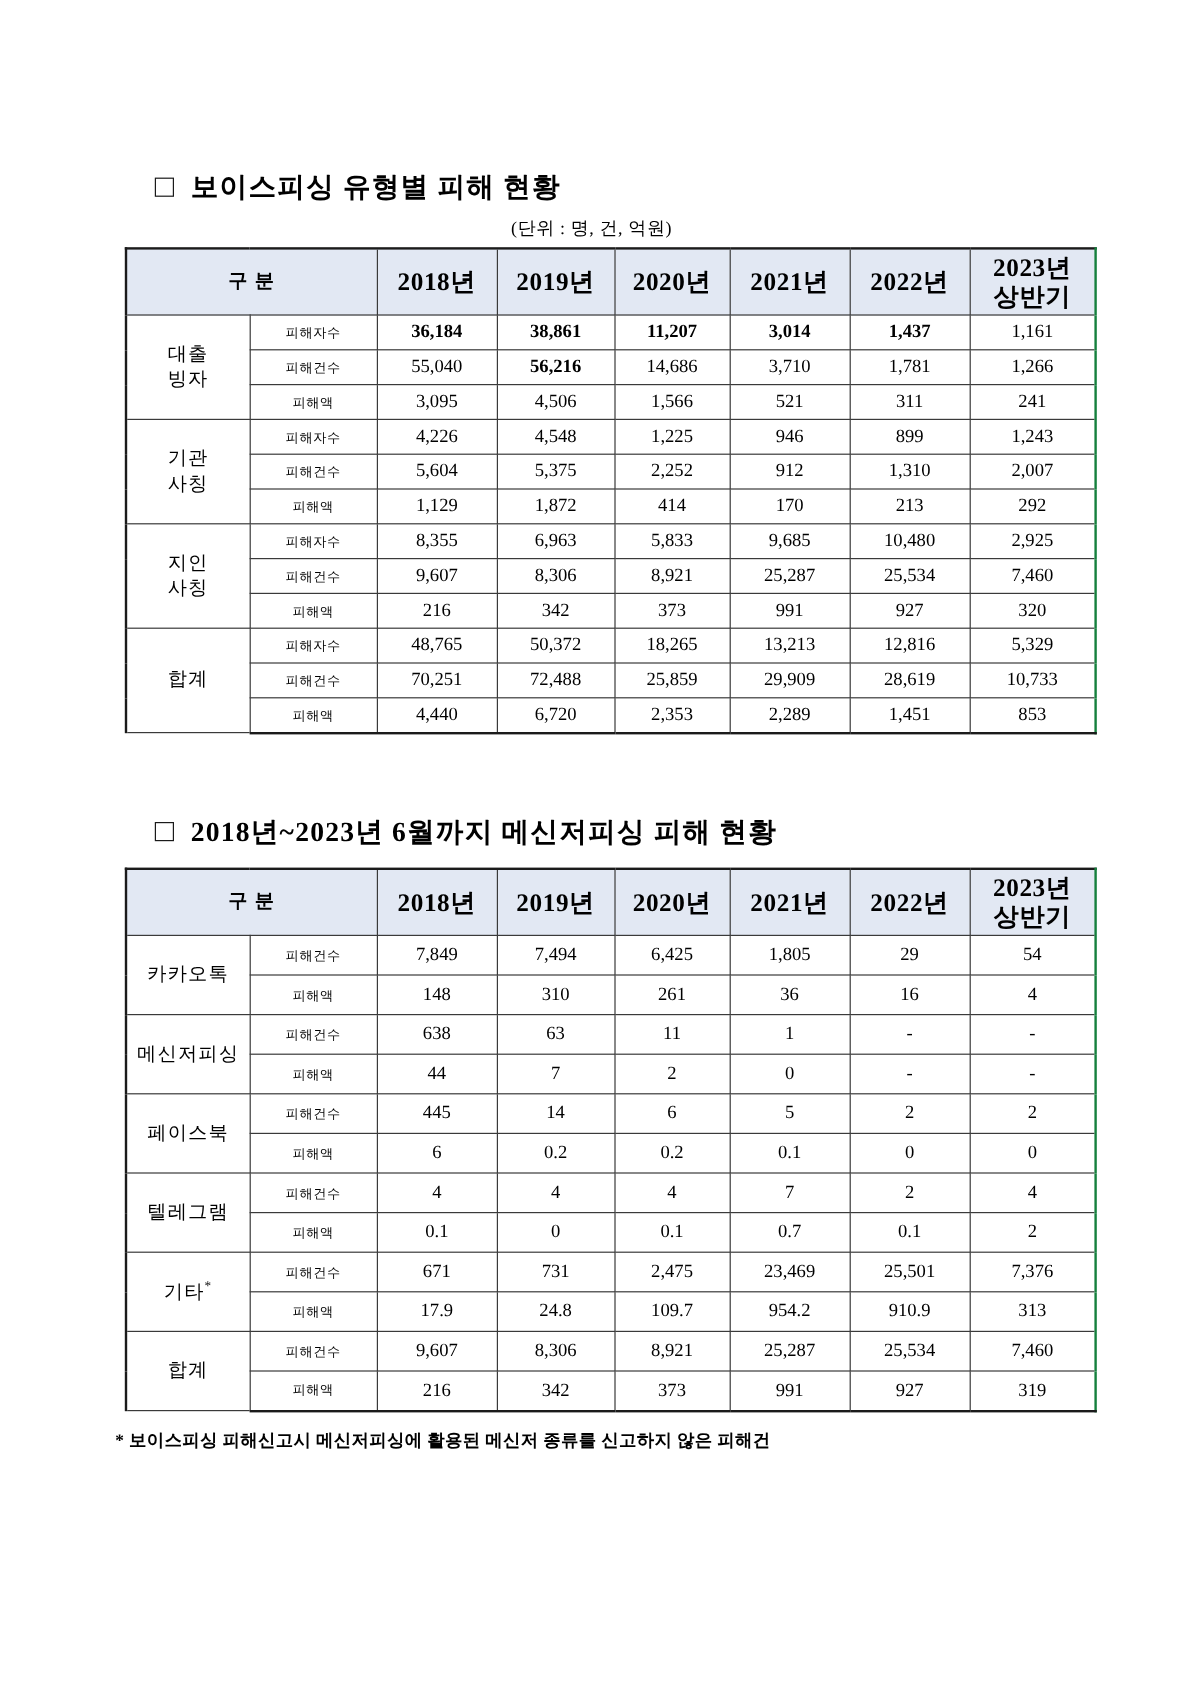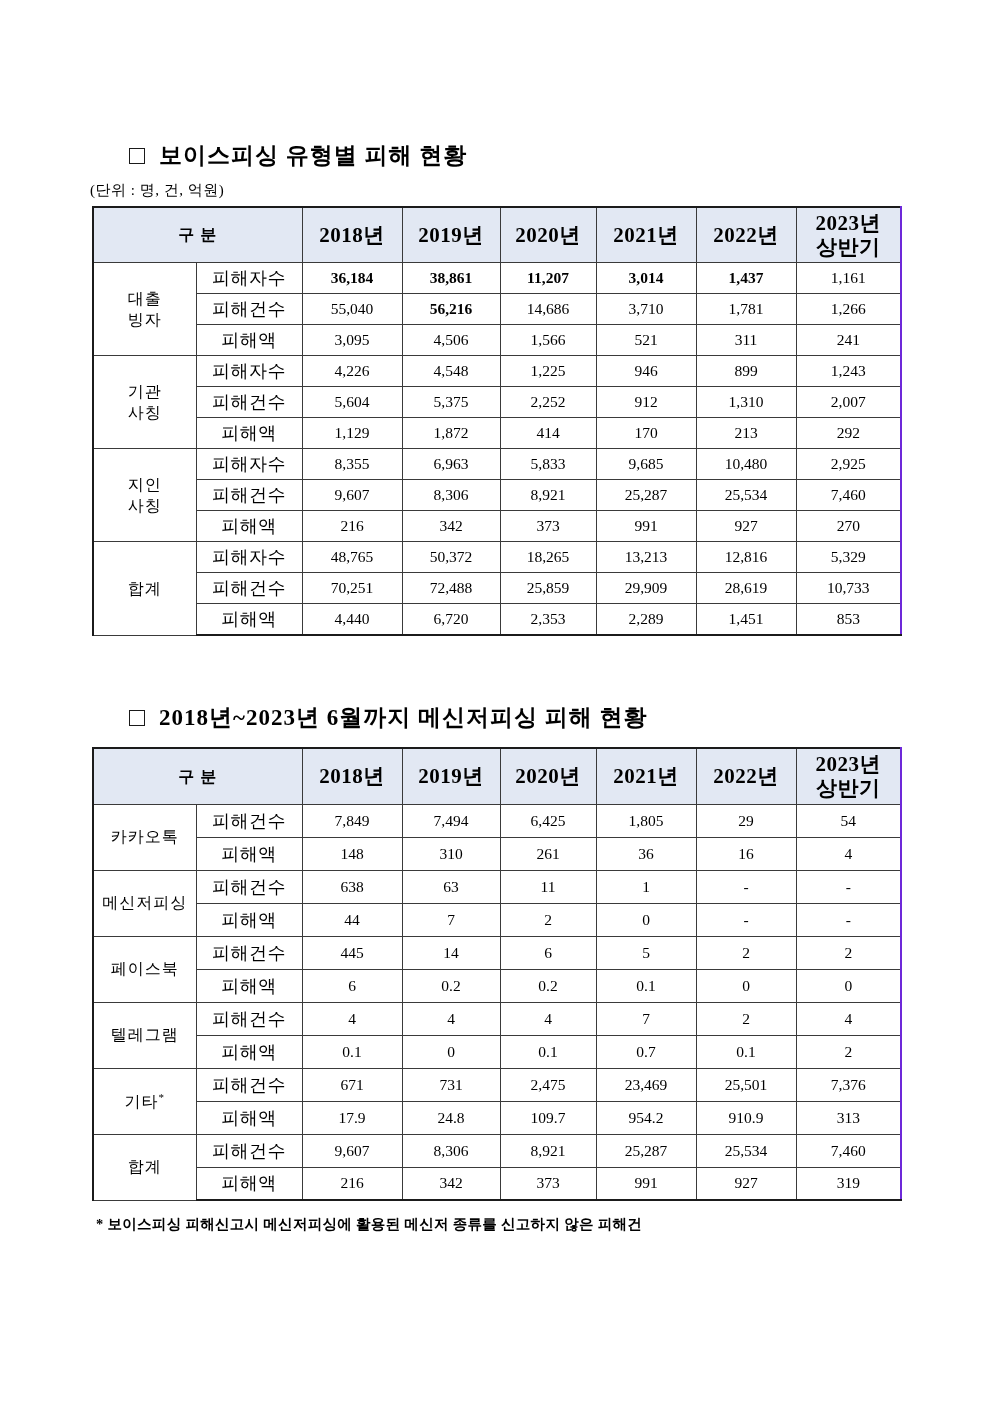--- a/index.html
+++ b/index.html
@@ -38,32 +38,32 @@
     flex: 0 0 auto;
   }
   .section-title {
     font-size: 23px;
     font-weight: bold;
     letter-spacing: 1px;
     white-space: nowrap;
   }
 
   .unit-line {
-    text-align: left;
+    text-align: center;
     font-size: 15px;
     letter-spacing: 0.5px;
     margin: 10px 6px 6px 0;
   }
 
   
   table {
     border-collapse: collapse;
     width: 808px;
     table-layout: fixed;
-    margin-left: 2px;
+    margin-left: 14px;
   }
   table td, table th {
     border: 1px solid #3a3a3a;
     text-align: center;
     vertical-align: middle;
     font-size: 15px;
     padding: 3px 2px;
     font-weight: normal;
   }
   .hdr td {
@@ -78,23 +78,23 @@
   }
   .outer-top td { border-top: 2px solid #1b1b1b; }
   .grp-start td { border-top: 1.6px solid #1b1b1b; }
   .outer-bottom td { border-bottom: 2px solid #1b1b1b; }
   td.first-col {
     border-left: 2px solid #1b1b1b;
     font-size: 16px;
     letter-spacing: 1px;
     line-height: 1.35;
   }
-  td.last-col { border-right: 2px solid #6d28d9; }
+  td.last-col { border-right: 2px solid #15803d; }
   td.sub-col {
-    font-size: 18px;
+    font-size: 11px;
     letter-spacing: 0.5px;
   }
   td.val { font-size: 15.5px; }
   td.bold { font-weight: bold; }
 
   .t1 { margin-top: 4px; }
   .t1 tr { height: 29px; }
   .t2 tr { height: 33px; }
 
   .gap-1 { height: 66px; }
@@ -230,21 +230,21 @@
         <td class="val">25,534</td>
         <td class="val last-col">7,460</td>
       </tr>
       <tr>
         <td class="sub-col">피해액</td>
         <td class="val">216</td>
         <td class="val">342</td>
         <td class="val">373</td>
         <td class="val">991</td>
         <td class="val">927</td>
-        <td class="val last-col">270</td>
+        <td class="val last-col">320</td>
       </tr>
 
       <tr class="grp-start">
         <td rowspan="3" class="first-col">
           <div>합계</div>
         </td>
         <td class="sub-col">피해자수</td>
         <td class="val">48,765</td>
         <td class="val">50,372</td>
         <td class="val">18,265</td>

